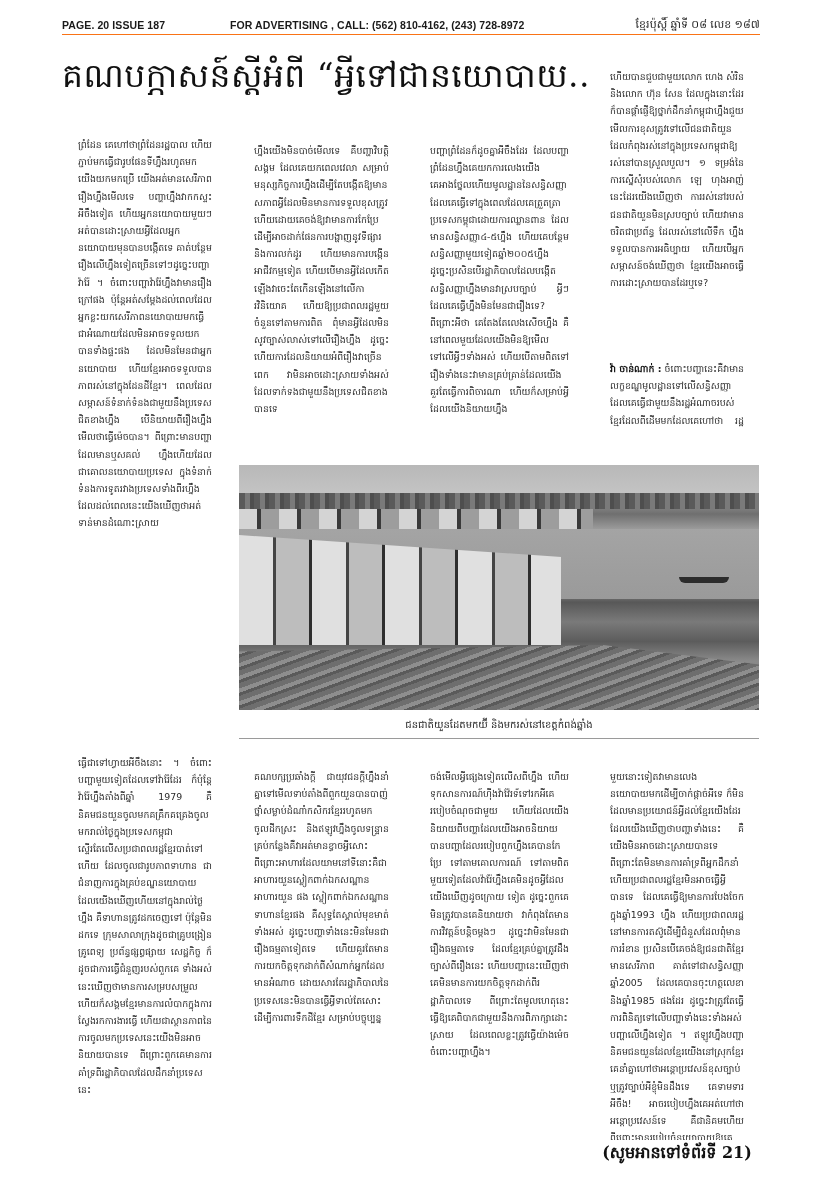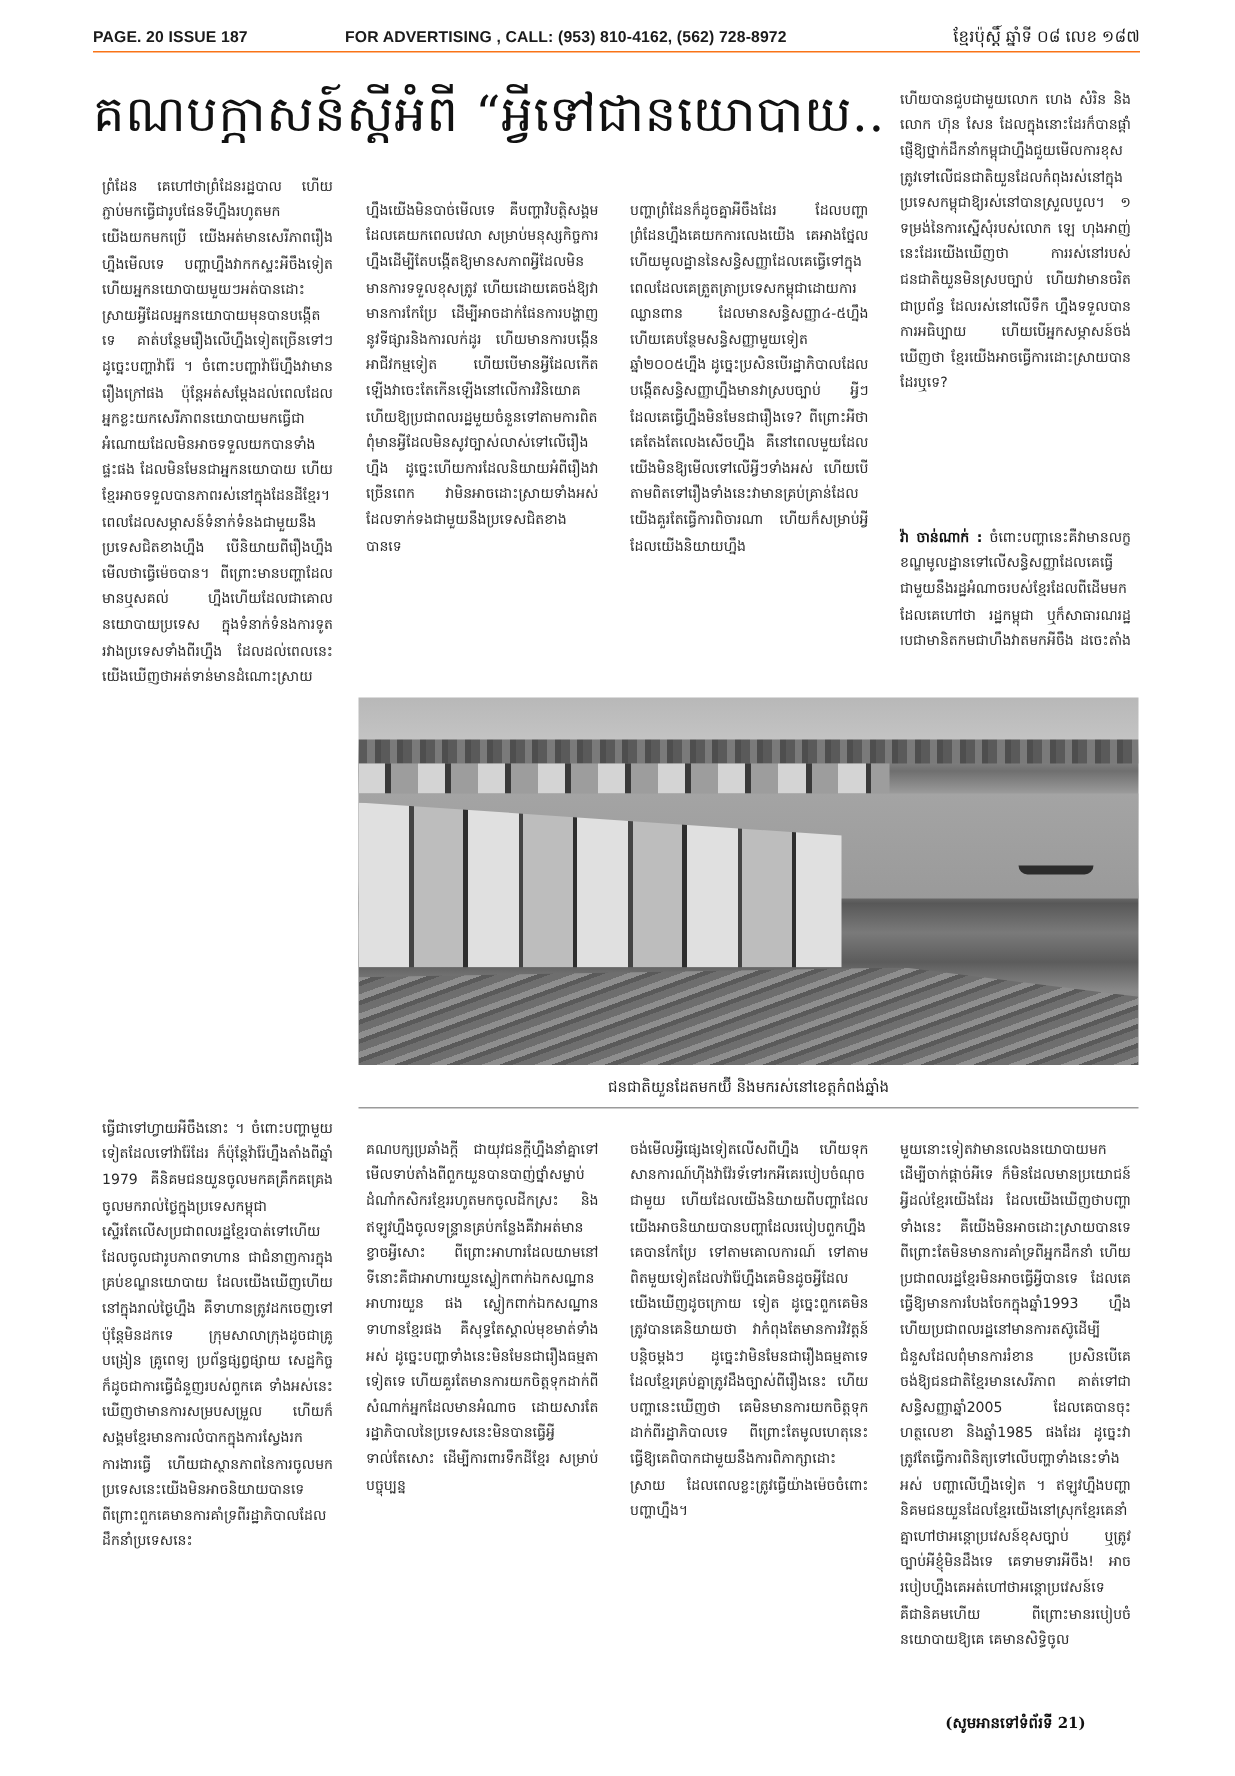--- a/index.html
+++ b/index.html
@@ -9,21 +9,21 @@
             border-bottom:1px solid #f97316; font-family:"Liberation Sans", sans-serif;
             font-weight:bold; font-size:10.5px; letter-spacing:0.1px; }
   .header .left { position:absolute; left:0; top:3px; }
   .header .mid { position:absolute; left:168px; top:3px; }
   .header .right { position:absolute; right:0; top:1px; font-weight:normal; font-size:11px; }
   .headline { position:absolute; left:62px; top:50px; width:525px; height:52px;
               font-family:"DejaVu Serif", serif; font-size:33px; line-height:52px;
               white-space:nowrap; color:#111; letter-spacing:0.5px; overflow:hidden; }
   .col { position:absolute; font-size:9.4px; line-height:17.2px; color:#2a2a2a;
          text-align:justify; overflow:hidden; }
-  .col p { margin:6px; }
+  .col p { margin:16px; }
   .col .lead { font-weight:bold; color:#111; }
   .photo { position:absolute; left:239px; top:465px; width:520px; height:245px;
            background:
              linear-gradient(180deg, #b8b8b8 0%, #c4c4c4 12%, #8a8a8a 16%, #6f6f6f 20%,
              #9a9a9a 26%, #a8a8a8 40%, #9c9c9c 50%, #585858 56%, #7a7a7a 64%,
              #5c5c5c 72%, #8a8a8a 80%, #7c7c7c 100%);
            overflow:hidden; }
   .photo .treeline { position:absolute; left:0; top:28px; width:100%; height:16px;
                      background:repeating-linear-gradient(90deg,#5a5a5a 0 6px,#7a7a7a 6px 11px,#4e4e4e 11px 15px); }
   .photo .houses-far { position:absolute; left:0; top:44px; width:68%; height:20px;
@@ -37,42 +37,42 @@
   .photo .boat { position:absolute; left:440px; top:112px; width:50px; height:6px;
                  background:#2c2c2c; border-radius:0 0 10px 10px; }
   .photo .ground { position:absolute; left:0; top:180px; width:100%; height:65px;
                    background:repeating-linear-gradient(160deg,#6e6e6e 0 5px,#8e8e8e 5px 9px,#5a5a5a 9px 12px);
                    clip-path:polygon(0 10%,70% 0,100% 30%,100% 100%,0 100%); }
   .caption { position:absolute; left:239px; top:718px; width:520px; text-align:center;
              font-size:10px; color:#222; }
   .caption-rule { position:absolute; left:239px; top:738px; width:520px; height:0;
                   border-top:1px solid #9a9a9a; }
   .jump { position:absolute; left:594px; top:1142px; width:166px; text-align:center;
-          font-weight:bold; font-size:10px; color:#111; font-family:"DejaVu Serif", serif; }
+          font-weight:bold; font-size:16px; color:#111; font-family:"DejaVu Serif", serif; }
 </style>
 </head>
 <body>
 
 <div class="header">
   <span class="left">PAGE. 20  ISSUE 187</span>
-  <span class="mid">FOR ADVERTISING ,  CALL: (953) 810-4162, (562) 728-8972</span>
+  <span class="mid">FOR ADVERTISING ,  CALL: (562) 810-4162, (243) 728-8972</span>
   <span class="right">ខ្មែរប៉ុស្តិ៍ ឆ្នាំទី ០៨  លេខ ១៨៧</span>
 </div>
 
 <div class="headline">គណបក្ភាសន៍ស្ដីអំពី “អ្វីទៅជានយោបាយ...</div>
 
 <div class="col" style="left:594px; top:52px; width:166px; height:292px;">
   <p>ហើយបានជួបជាមួយលោក ហេង សំរិន និងលោក ហ៊ុន សែន ដែលក្នុងនោះដែរក៏បានផ្ដាំផ្ញើឱ្យថ្នាក់ដឹកនាំកម្ពុជាហ្នឹងជួយមើលការខុសត្រូវទៅលើជនជាតិយួនដែលកំពុងរស់នៅក្នុងប្រទេសកម្ពុជាឱ្យរស់នៅបានស្រួលបួល។ ១ ទម្រង់នៃការស្នើសុំរបស់លោក ឡេ ហុងអាញ់ នេះដែរយើងឃើញថា ការរស់នៅរបស់ជនជាតិយួនមិនស្របច្បាប់ ហើយវាមានចរិតជាប្រព័ន្ធ ដែលរស់នៅលើទឹក ហ្នឹងទទួលបានការអធិប្បាយ ហើយបើអ្នកសម្ភាសន៍ចង់ឃើញថា ខ្មែរយើងអាចធ្វើការដោះស្រាយបានដែរឬទេ?</p>
 </div>
 <div class="col" style="left:594px; top:344px; width:166px; height:86px;">
   <p><span class="lead">វ៉ា ចាន់ណាក់ :</span>
      <span>ចំពោះបញ្ហានេះគឺវាមានលក្ខខណ្ឌមូលដ្ឋានទៅលើសន្ធិសញ្ញាដែលគេធ្វើជាមួយនឹងរដ្ឋអំណាចរបស់ខ្មែរដែលពីដើមមកដែលគេហៅថា រដ្ឋកម្ពុជា ឬក៏សាធារណរដ្ឋប្រជាមានិតកម្ពុជាហ្នឹងវាតមកអីចឹង ដូច្នេះតាំងឆ្នាំ1979 មកដល់ឥឡូវហ្នឹងវាអត់មានការកាត់ផ្ដាច់នយោបាយអី</span></p>
 </div>
 
-<div class="col" style="left:62px; top:110px; width:166px; height:612px;">
+<div class="col" style="left:62px; top:120px; width:166px; height:612px;">
   <p>ព្រំដែន គេហៅថាព្រំដែនរដ្ឋបាល ហើយភ្ជាប់មកធ្វើជារូបផែនទីហ្នឹងរហូតមកយើងយកមកប្រើ យើងអត់មានសេរីភាពរឿងហ្នឹងមើលទេ បញ្ហាហ្នឹងវាកកស្ទះអីចឹងទៀត ហើយអ្នកនយោបាយមួយៗអត់បានដោះស្រាយអ្វីដែលអ្នកនយោបាយមុនបានបង្កើតទេ គាត់បន្ថែមរឿងលើហ្នឹងទៀតច្រើនទៅៗដូច្នេះបញ្ហាវ៉ារ៉ែ ។ ចំពោះបញ្ហាវ៉ារ៉ែហ្នឹងវាមានរឿងក្រៅផង ប៉ុន្តែអត់សម្ដែងដល់ពេលដែលអ្នកខ្លះយកសេរីភាពនយោបាយមកធ្វើជាអំណោយដែលមិនអាចទទួលយកបានទាំងផ្ទះផង ដែលមិនមែនជាអ្នកនយោបាយ ហើយខ្មែរអាចទទួលបានភាពរស់នៅក្នុងដែនដីខ្មែរ។ ពេលដែលសម្ភាសន៍ទំនាក់ទំនងជាមួយនឹងប្រទេសជិតខាងហ្នឹង បើនិយាយពីរឿងហ្នឹងមើលថាធ្វើម៉េចបាន។ ពីព្រោះមានបញ្ហាដែលមានឬសគល់ ហ្នឹងហើយដែលជាគោលនយោបាយប្រទេស ក្នុងទំនាក់ទំនងការទូតរវាងប្រទេសទាំងពីរហ្នឹង ដែលដល់ពេលនេះយើងឃើញថាអត់ទាន់មានដំណោះស្រាយ</p>
 </div>
 <div class="col" style="left:62px; top:738px; width:166px; height:426px;">
   <p>ធ្វើជាទៅហ្វាយអីចឹងនោះ ។ ចំពោះបញ្ហាមួយទៀតដែលទៅវ៉ារ៉ែដែរ ក៏ប៉ុន្តែវ៉ារ៉ែហ្នឹងតាំងពីឆ្នាំ 1979 គឺនិគមជនយួនចូលមកគគ្រឹកគគ្រេងចូលមករាល់ថ្ងៃក្នុងប្រទេសកម្ពុជាស្ទើរតែលើសប្រជាពលរដ្ឋខ្មែរបាត់ទៅហើយ ដែលចូលជារូបភាពទាហាន ជាជំនាញការក្នុងគ្រប់ខណ្ឌនយោបាយ ដែលយើងឃើញហើយនៅក្នុងរាល់ថ្ងៃហ្នឹង គឺទាហានត្រូវដកចេញទៅ ប៉ុន្តែមិនដកទេ ក្រុមសាលាក្រុងដូចជាគ្រូបង្រៀន គ្រូពេទ្យ ប្រព័ន្ធផ្សព្វផ្សាយ សេដ្ឋកិច្ច ក៏ដូចជាការធ្វើជំនួញរបស់ពួកគេ ទាំងអស់នេះឃើញថាមានការសម្របសម្រួល ហើយក៏សង្គមខ្មែរមានការលំបាកក្នុងការស្វែងរកការងារធ្វើ ហើយជាស្ថានភាពនៃការចូលមកប្រទេសនេះយើងមិនអាចនិយាយបានទេ ពីព្រោះពួកគេមានការគាំទ្រពីរដ្ឋាភិបាលដែលដឹកនាំប្រទេសនេះ</p>
 </div>
 
 <div class="col" style="left:238px; top:126px; width:167px; height:328px;">
   <p>ហ្នឹងយើងមិនបាច់មើលទេ គឺបញ្ហាវិបត្តិសង្គម ដែលគេយកពេលវេលា សម្រាប់មនុស្សកិច្ចការហ្នឹងដើម្បីតែបង្កើតឱ្យមានសភាពអ្វីដែលមិនមានការទទួលខុសត្រូវ ហើយដោយគេចង់ឱ្យវាមានការកែប្រែ ដើម្បីអាចដាក់ផែនការបង្ហាញនូវទីផ្សារនិងការលក់ដូរ ហើយមានការបង្កើនអាជីវកម្មទៀត ហើយបើមានអ្វីដែលកើតឡើងវាចេះតែកើនឡើងនៅលើការវិនិយោគ ហើយឱ្យប្រជាពលរដ្ឋមួយចំនួនទៅតាមការពិត ពុំមានអ្វីដែលមិនសូវច្បាស់លាស់ទៅលើរឿងហ្នឹង ដូច្នេះហើយការដែលនិយាយអំពីរឿងវាច្រើនពេក វាមិនអាចដោះស្រាយទាំងអស់ដែលទាក់ទងជាមួយនឹងប្រទេសជិតខាងបានទេ</p>
 </div>
 <div class="col" style="left:238px; top:752px; width:167px; height:412px;">

